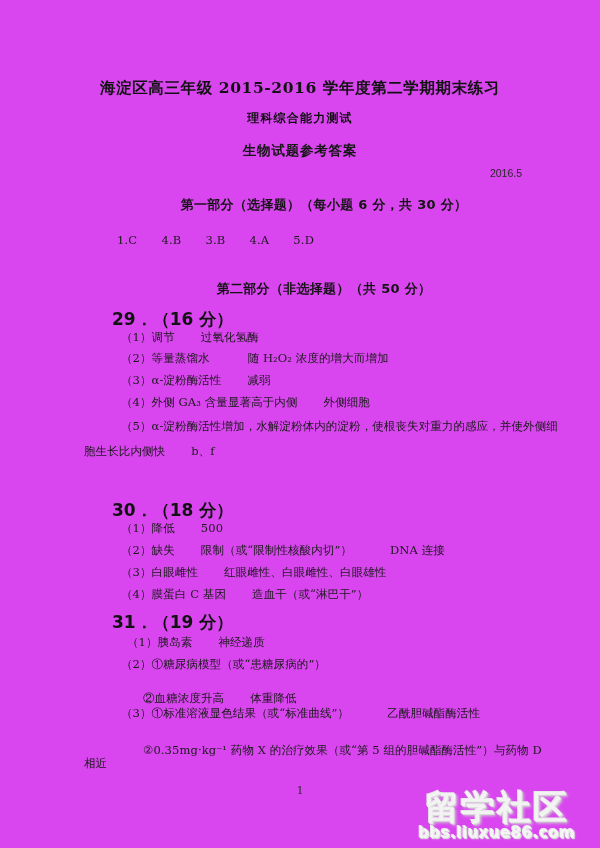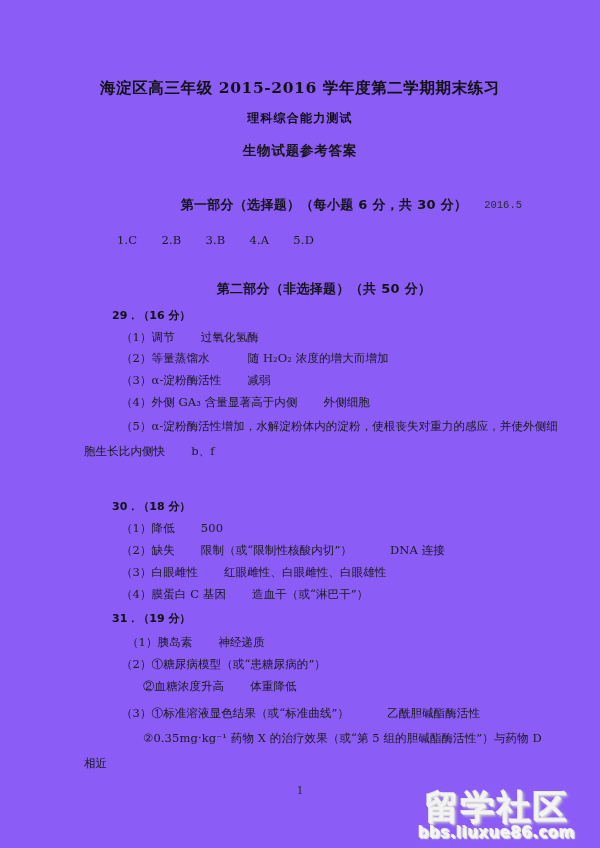--- a/index.html
+++ b/index.html
@@ -12,21 +12,21 @@
     height: 848px;
     position: relative;
     font-family: "DejaVu Serif", "Liberation Serif", serif;
     color: #1b1b1b;
     overflow: hidden;
   }
   .page {
     position: relative;
     width: 600px;
     height: 848px;
-    background: #8b5cf6;
+    background: #d946ef;
   }
 
   
   .doc-title-1 {
     position: absolute;
     top: 78px;
     left: 0;
     width: 600px;
     text-align: center;
     font-size: 15.5px;
@@ -56,22 +56,21 @@
     font-weight: bold;
     letter-spacing: 0.8px;
     color: #161616;
   }
   .doc-date {
     position: absolute;
     top: 167px;
     right: 78px;
     font-size: 10.5px;
     color: #2a2a2a;
-    font-family: Liberation Mono, monospace;
-    margin-top: 32px;
+    font-family: Liberation Sans, sans-serif;
   }
 
   
   .part-header {
     position: absolute;
     left: 0;
     width: 600px;
     text-align: center;
     font-size: 13px;
     font-weight: bold;
@@ -93,34 +92,34 @@
     letter-spacing: 0.2px;
   }
   .choice-row span { margin-right: 24px; }
   .choice-row span:last-child { margin-right: 0; }
 
   
   .q-block { position: absolute; left: 0; width: 600px; }
   .q-num {
     position: absolute;
     left: 112px;
-    font-size: 11px;
+    font-size: 17px;
     font-weight: bold;
     color: #111;
     font-family: "DejaVu Sans", "Liberation Sans", sans-serif;
   }
   .q-line {
     position: absolute;
     left: 121px;
     font-size: 11.5px;
     color: #1a1a1a;
     white-space: nowrap;
     letter-spacing: 0.1px;
   }
-  .q-line.indent2 { left: 143px; }
+  .q-line.indent2 { left: 143px; margin-top: 12px; }
   .q-line.hang { left: 84px; }
   .gap-m { display: inline-block; width: 26px; }
   .gap-l { display: inline-block; width: 38px; }
   .bold { font-weight: normal; }
 
   
   .page-number {
     position: absolute;
     top: 784px;
     left: 0;
@@ -170,21 +169,21 @@
 
 <div class="page">
 
   <div class="doc-title-1">海淀区高三年级 2015-2016 学年度第二学期期末练习</div>
   <div class="doc-title-2">理科综合能力测试</div>
   <div class="doc-title-3">生物试题参考答案</div>
   <div class="doc-date">2016.5</div>
 
   <div class="part-header part-1">第一部分（选择题）（每小题 6 分，共 30 分）</div>
   <div class="choice-row">
-    <span>1.C</span><span>2.B</span><span>3.B</span><span>4.A</span><span>5.D</span>
+    <span>1.C</span><span>4.B</span><span>3.B</span><span>4.A</span><span>5.D</span>
   </div>
 
   <div class="part-header part-2">第二部分（非选择题）（共 50 分）</div>
 
   <div class="q-block">
     <div class="q-num" style="top:308px;">29．（16 分）</div>
     <div class="q-line" style="top:330px;">
       <span>（1）调节</span><span class="gap-m"></span><span>过氧化氢酶</span>
     </div>
     <div class="q-line" style="top:351px;">

